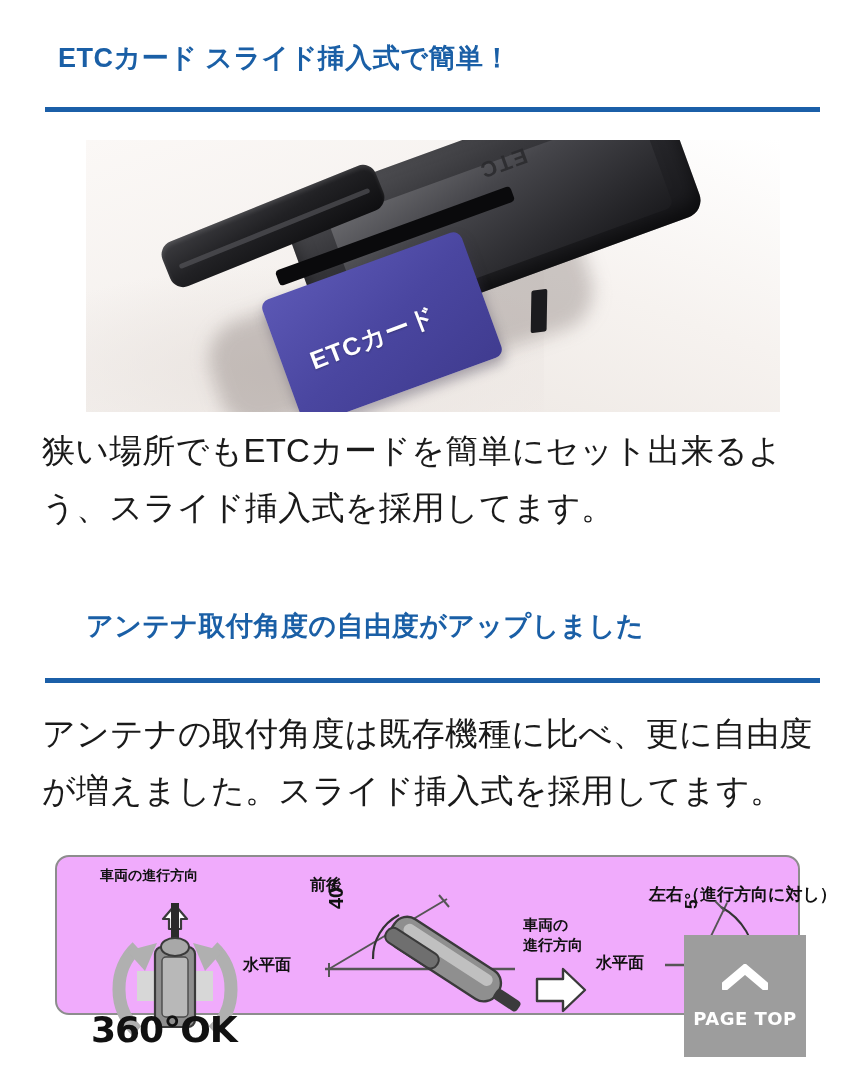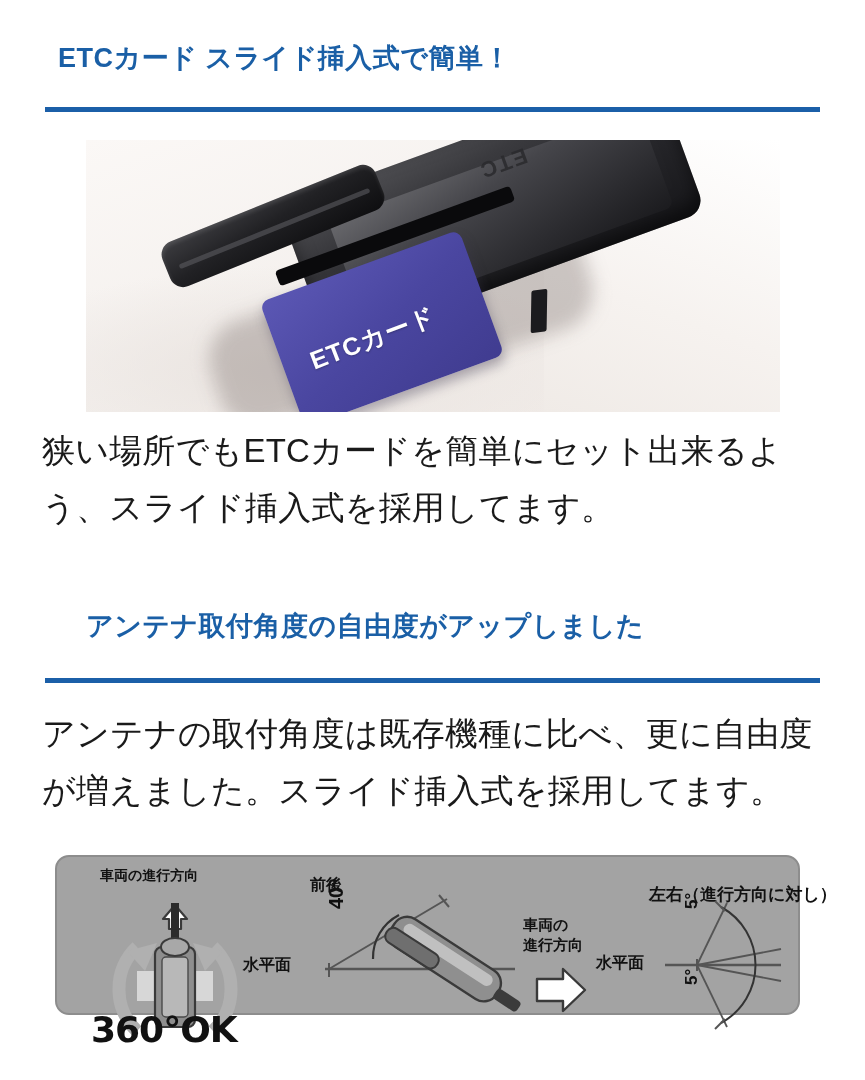--- a/index.html
+++ b/index.html
@@ -193,21 +193,21 @@
 
   
   .diagram {
     position: absolute;
     left: 55px;
     top: 855px;
     width: 745px;
     height: 160px;
     border: 2px solid #8d8d8d;
     border-radius: 14px;
-    background: #a3a3a3;
+    background: #f0abfc;
     box-sizing: border-box;
   }
   .dg { position: absolute; }
   .dg-label {
     font-weight: bold;
     color: #111;
     white-space: nowrap;
     font-size: 13px;
   }
 
@@ -368,18 +368,24 @@
       <path d="M56 14 A66 66 0 0 1 56 130" fill="none" stroke="#333" stroke-width="2"></path>
       <line x1="50" y1="8" x2="60" y2="18" stroke="#555" stroke-width="2"></line>
       <line x1="50" y1="136" x2="60" y2="126" stroke="#555" stroke-width="2"></line>
     </svg>
 
     <svg class="dg" style="left:-8px; top:96px;" width="160" height="90" viewBox="0 0 160 90"></svg>
   </div>
 
   <svg style="position:absolute; left:44px; top:955px; z-index:2;" width="1" height="1"></svg>
 
+  <div class="page-top">
+    <svg class="chev" viewBox="0 0 46 26">
+      <path d="M3 22 L23 5 L43 22" fill="none" stroke="#ffffff" stroke-width="9" stroke-linecap="square" stroke-linejoin="miter"></path>
+    </svg>
+    <div class="pt-label">PAGE TOP</div>
+  </div>
 
   <div class="scrollbar-track">
     <div class="scrollbar-thumb"></div>
   </div>
 
 </div>
 
 </body></html>

